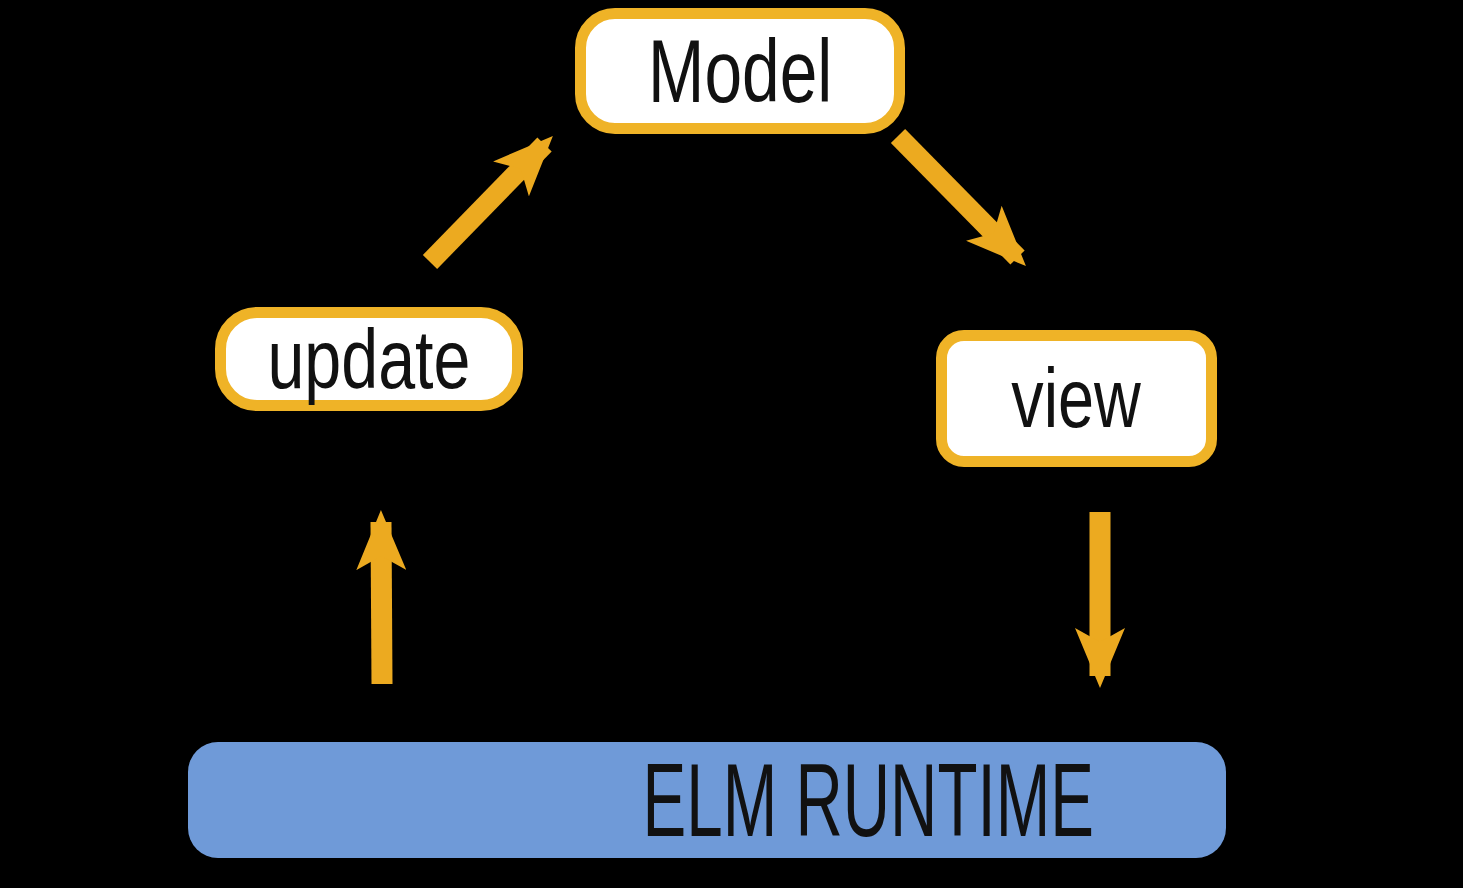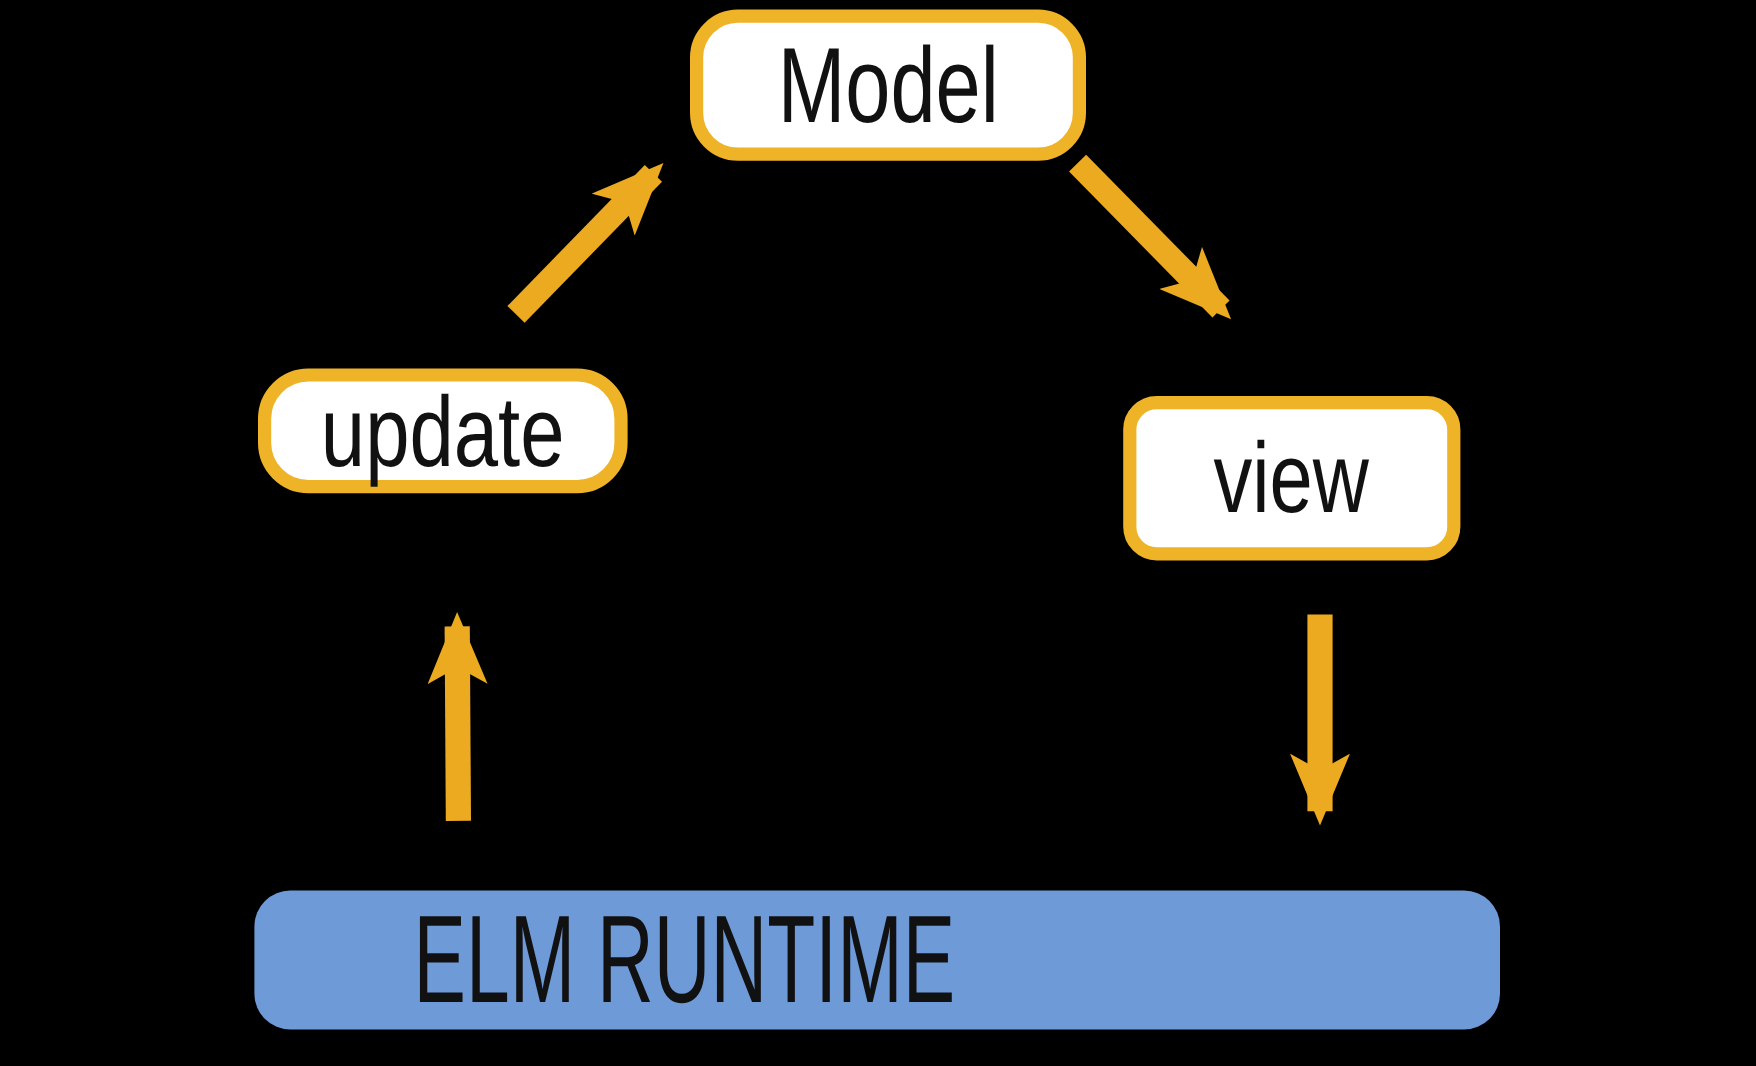--- a/index.html
+++ b/index.html
@@ -53,27 +53,27 @@
     width: 281px; height: 137px;
     border-radius: 28px;
     margin-top: 24px;
   }
   .node-view .node-label {
     font-size: 83px;
     transform: scaleX(0.78);
   }
   .runtime-bar {
     position: absolute;
-    left: 212px; top: 742px;
+    left: 188px; top: 742px;
     width: 1038px; height: 116px;
     border-radius: 30px;
     background: var(--runtime-fill, #6f9ad8);
     display: flex;
     align-items: center;
-    justify-content: flex-start;
+    justify-content: flex-end;
   }
   .runtime-label {
     color: var(--text, #111111);
     font-size: 104px;
     font-weight: 400;
     white-space: nowrap;
     line-height: 1;
     transform: scaleX(0.63);
   }
   .arrow-layer {

